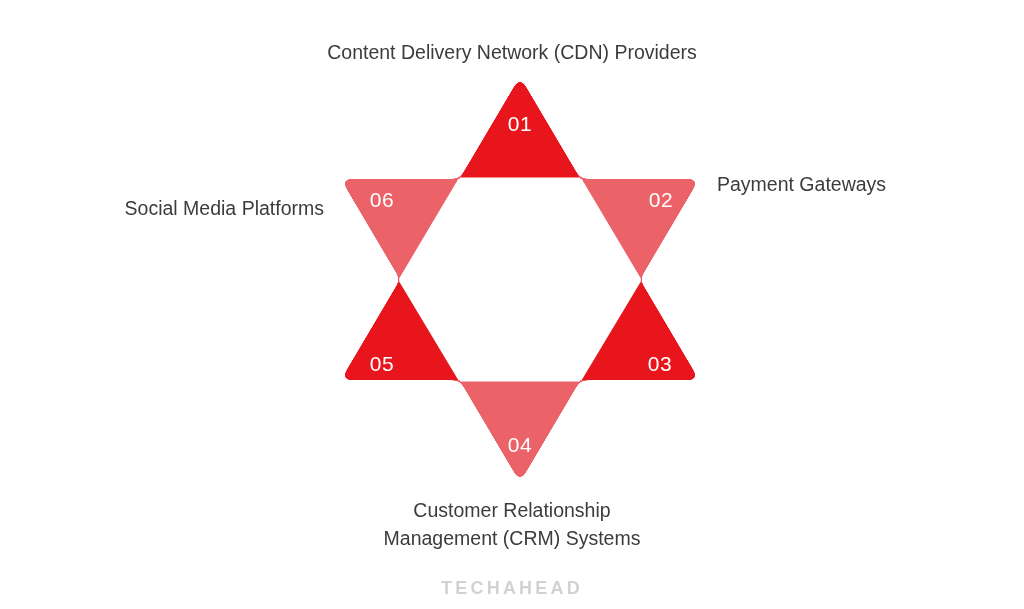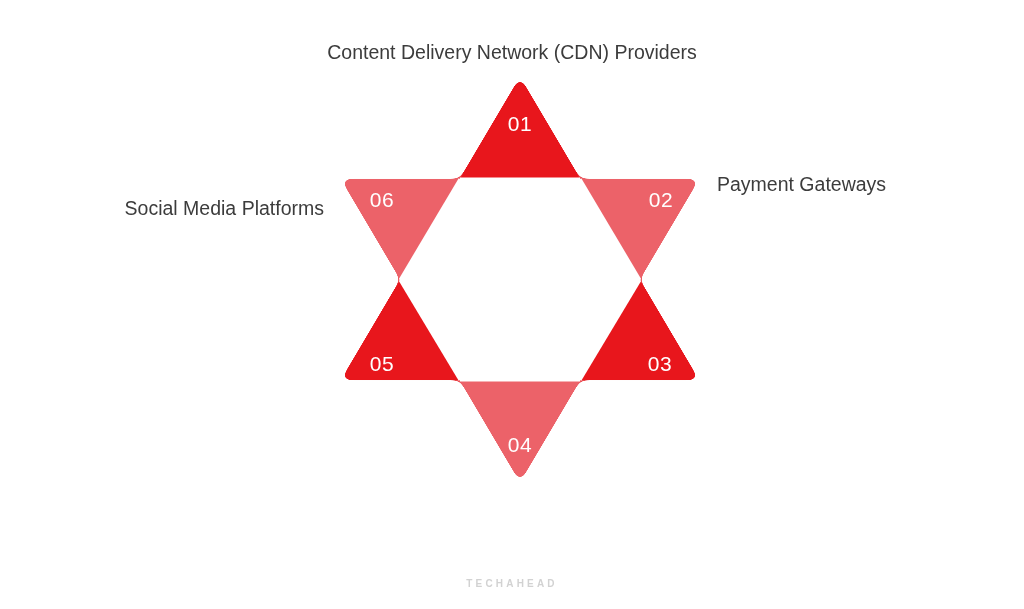--- a/index.html
+++ b/index.html
@@ -96,21 +96,21 @@
   }
 
   
   #brand {
     position: absolute;
     left: 0;
     top: 578px;
     width: 1024px;
     text-align: center;
     font-family: "Liberation Sans", sans-serif;
-    font-size: 10px;
+    font-size: 18px;
     font-weight: bold;
     letter-spacing: 3.2px;
     color: #d2d2d2;
   }
 </style>
 </head>
 <body>
 
 <div id="canvas">
 
@@ -151,19 +151,21 @@
     <text class="seg-number" x="520" y="446">04</text>
     <text class="seg-number" x="382" y="365">05</text>
     <text class="seg-number" x="382" y="201">06</text>
   </svg>
 
   <div class="label label-top">Content Delivery Network (CDN) Providers</div>
 
   <div class="label label-right-top">Payment Gateways</div>
 
 
+  <div class="label label-bottom">Customer Relationship
+Management (CRM) Systems</div>
 
 
   <div class="label label-left-top">Social Media Platforms</div>
 
   <div id="brand">TECHAHEAD</div>
 
 </div>
 
 </body></html>

